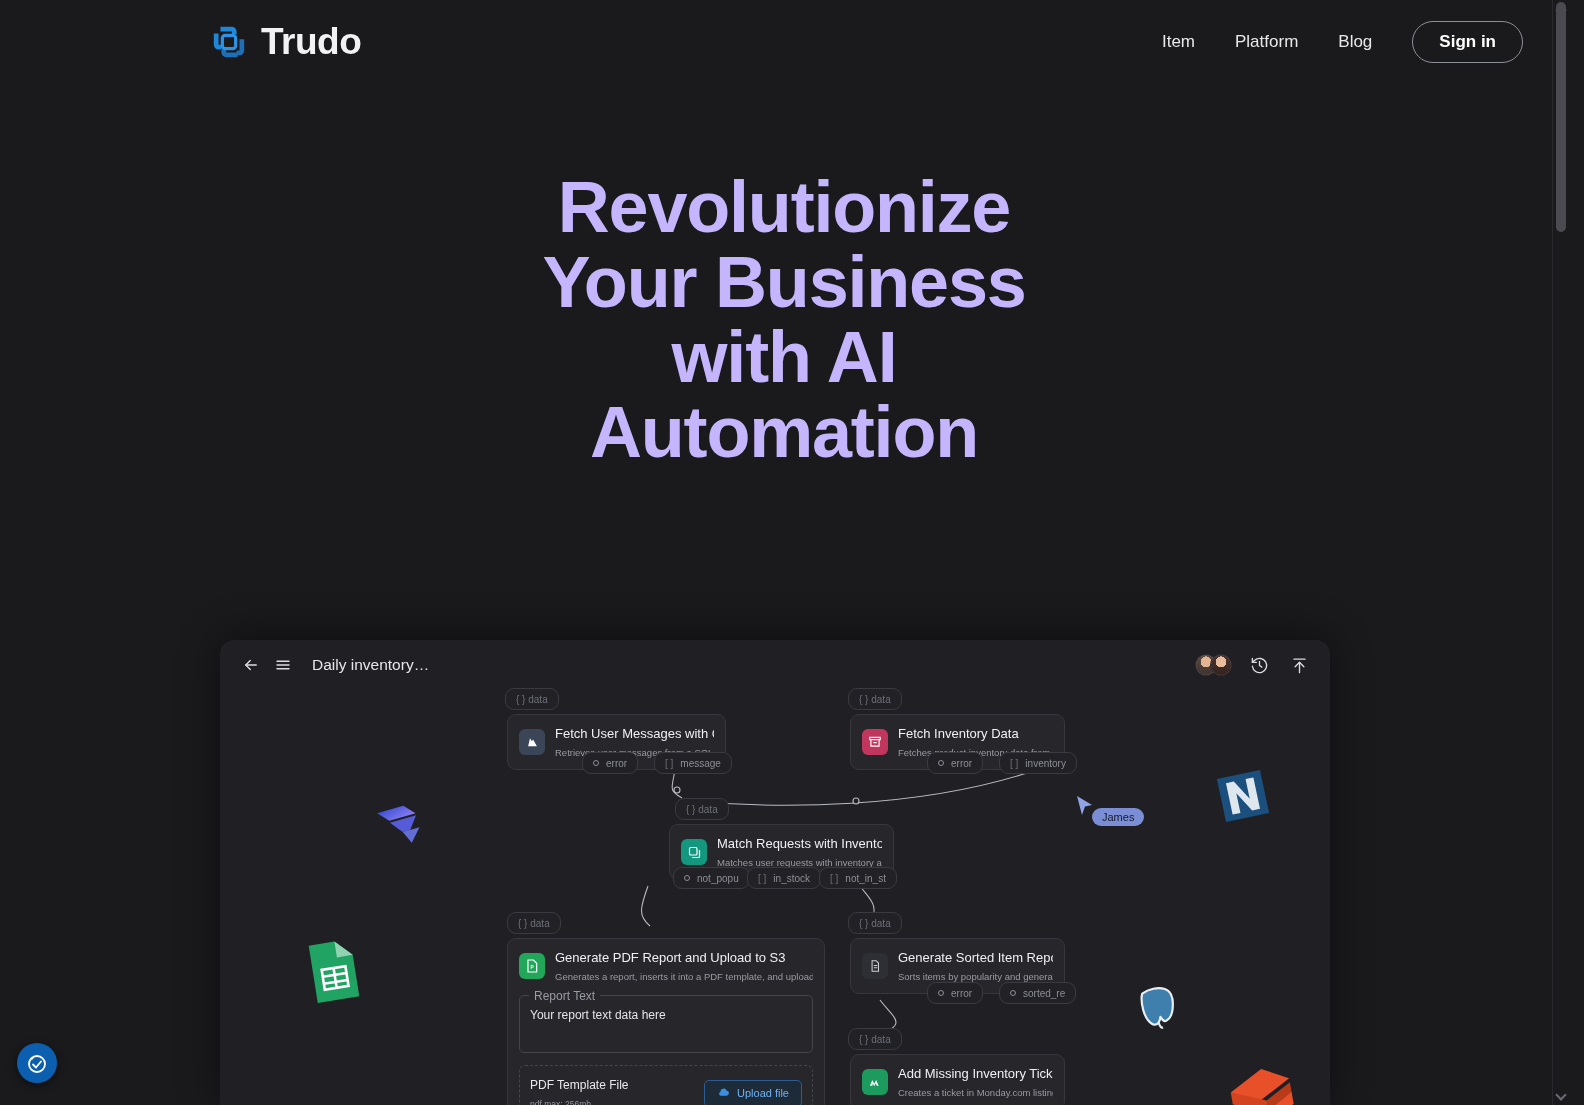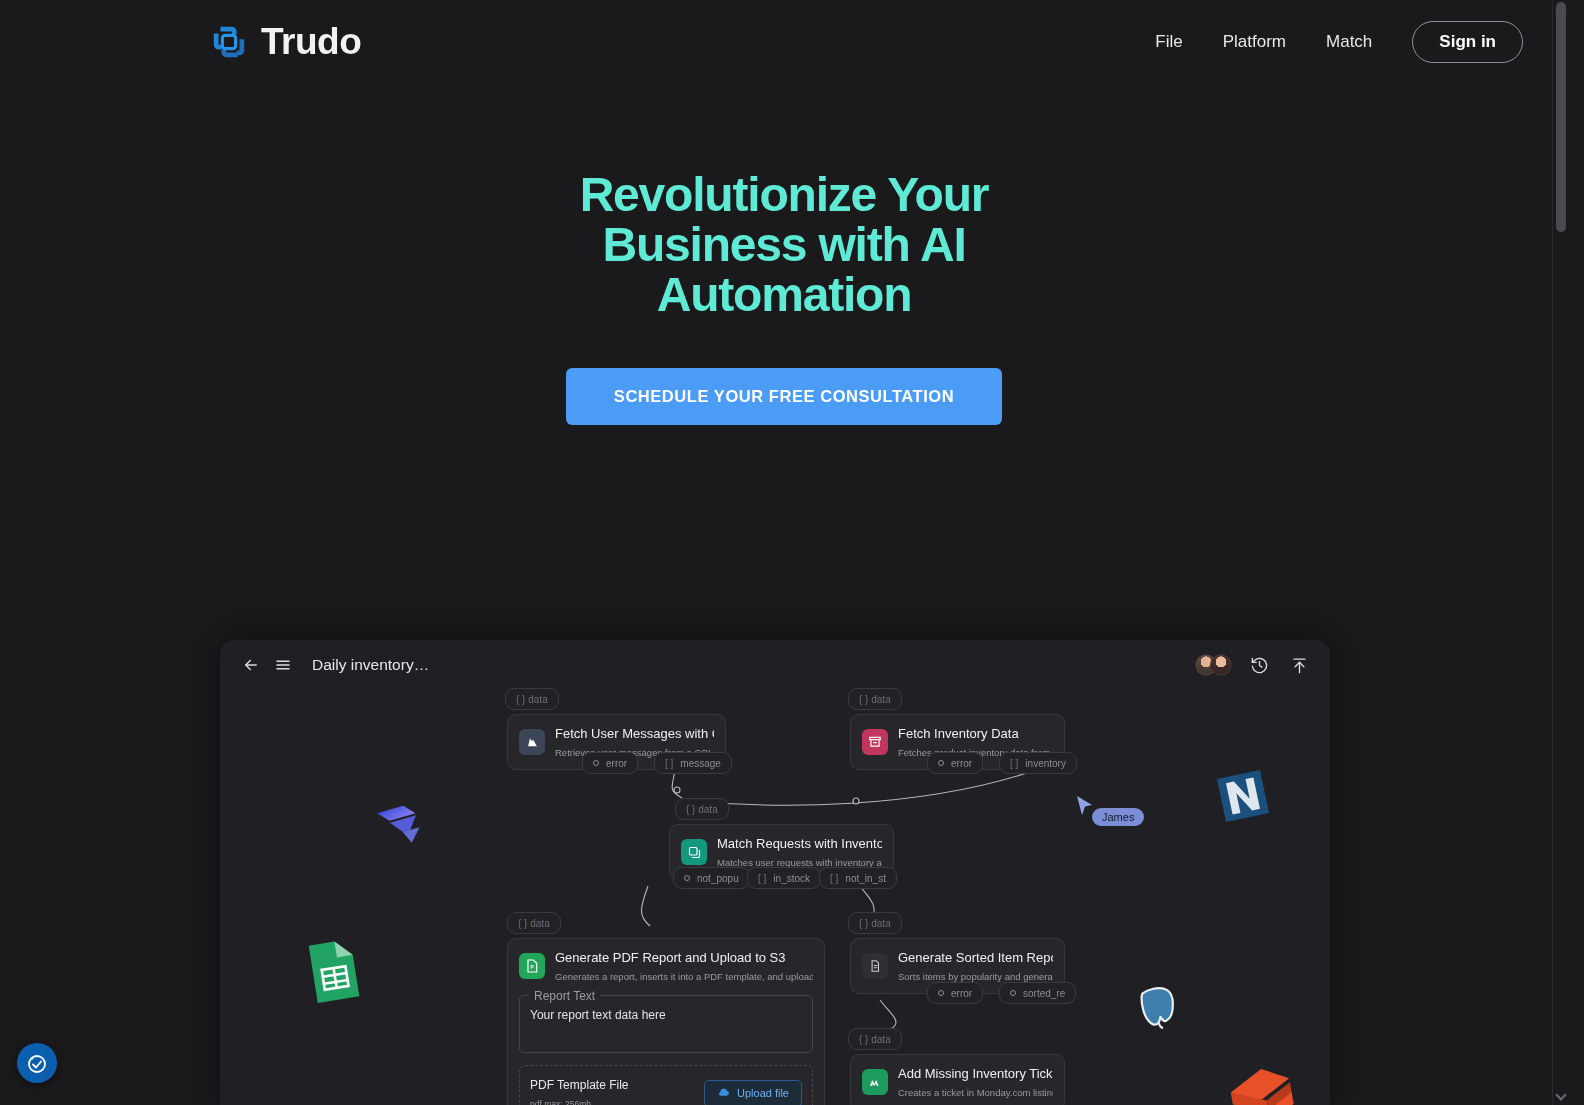--- a/index.html
+++ b/index.html
@@ -65,21 +65,21 @@
     border: 1px solid #8e8e96;
     border-radius: 22px;
     padding: 10px 26px;
     background: transparent; cursor: pointer;
     white-space: nowrap;
   }
 
   
   .hero { position: absolute; top: 170px; left: 0; width: 1568px; text-align: center; }
   .hero-title {
-    font-size: 48px; font-weight: bold; color: #5eead4;
+    font-size: 72px; font-weight: bold; color: #c4b5fd;
     line-height: 1.04; letter-spacing: -1.2px;
     max-width: 620px; margin: 0 auto;
   }
   .hero-sub {
     margin-top: 32px;
     font-size: 25px; color: #c9ccd2; font-weight: 400;
   }
   .cta-wrap { margin-top: 48px; }
   .cta-btn {
     display: inline-block;
@@ -255,32 +255,29 @@
           <path d="M4 11 v12 a5 5 0 0 0 5 5 h3 v-5 H9 V11 Z" fill="#1f86d8"></path>
           <path d="M36 17 v12 a5 5 0 0 1 -5 5 h-3 v-5 h3 V17 Z" fill="#1c6fb8"></path>
           <path d="M29 36 H17 a5 5 0 0 1 -5 -5 v-3 h5 v3 h12 Z" fill="#1c6fb8"></path>
           <rect x="13" y="13" width="14" height="14" rx="3" fill="none" stroke="#2a93e6" stroke-width="3.4"></rect>
         </svg>
       </span>
       <span class="brand-name">Trudo</span>
     </div>
 
     <nav class="nav">
-      <span class="nav-link">File</span>
+      <span class="nav-link">Item</span>
       <span class="nav-link">Platform</span>
-      <span class="nav-link">Match</span>
+      <span class="nav-link">Blog</span>
       <button class="signin-btn">Sign in</button>
     </nav>
   </div>
 
   <div class="hero">
     <h1 class="hero-title">Revolutionize Your Business with AI Automation</h1>
-    <div class="cta-wrap">
-      <button class="cta-btn">SCHEDULE YOUR FREE CONSULTATION</button>
-    </div>
   </div>
 
   <div class="canvas-frame">
 
     <div class="canvas-toolbar">
       <span class="tb-icon">
         <svg width="18" height="18" viewBox="0 0 24 24" fill="none" stroke="currentColor" stroke-width="1.8" stroke-linecap="round" stroke-linejoin="round">
             <path d="M19 12H5"></path>
             <path d="M11 18l-6-6 6-6"></path>
           </svg>

